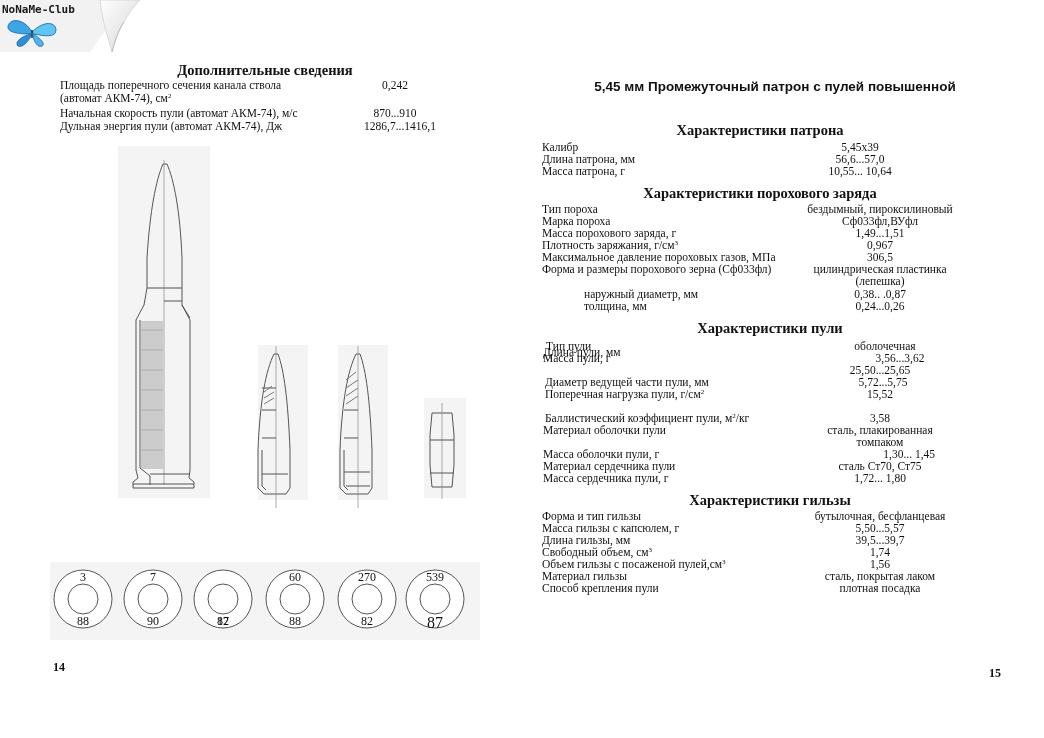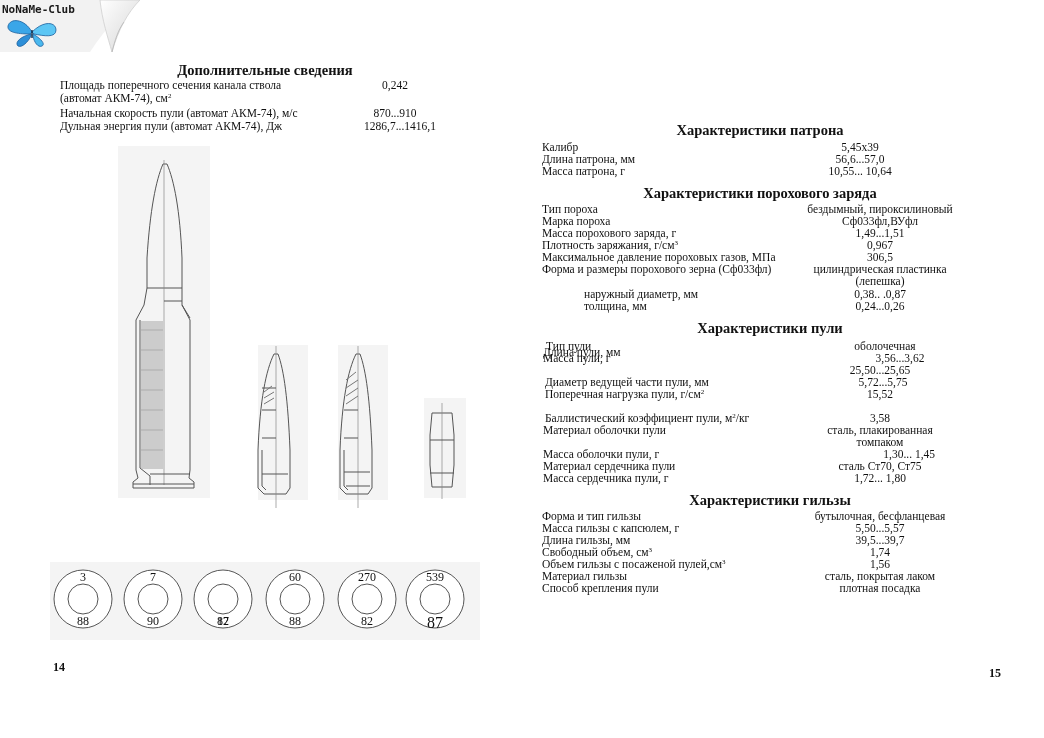--- a/index.html
+++ b/index.html
@@ -168,20 +168,21 @@
         <circle cx="31" cy="31" r="15" fill="#fff" stroke="#555" stroke-width="1"></circle>
       </svg>
     <span class="abs" style="left:0;top:2px;width:62px;text-align:center;font-size:12px;">539</span>
     <span class="abs" style="left:0;top:46px;width:62px;text-align:center;font-size:16px;">87</span>
   </div>
 </div>
 
 <div class="abs pagenum" style="left:53px;top:660px;">14</div>
 
 <div class="abs title-sans" style="left:560px;top:78px;width:430px;">
+  <div>5,45 мм Промежуточный патрон с пулей повышенной</div>
 </div>
 
 <div class="abs h-serif" style="left:600px;top:122px;width:320px;">Характеристики патрона</div>
 <div class="row" style="left:542px;top:141px;">Калибр</div>
 <div class="val" style="left:800px;top:141px;width:120px;">5,45х39</div>
 <div class="row" style="left:542px;top:153px;">Длина патрона, мм</div>
 <div class="val" style="left:800px;top:153px;width:120px;">56,6...57,0</div>
 <div class="row" style="left:542px;top:165px;">Масса патрона, г</div>
 <div class="val" style="left:800px;top:165px;width:120px;">10,55... 10,64</div>
 

